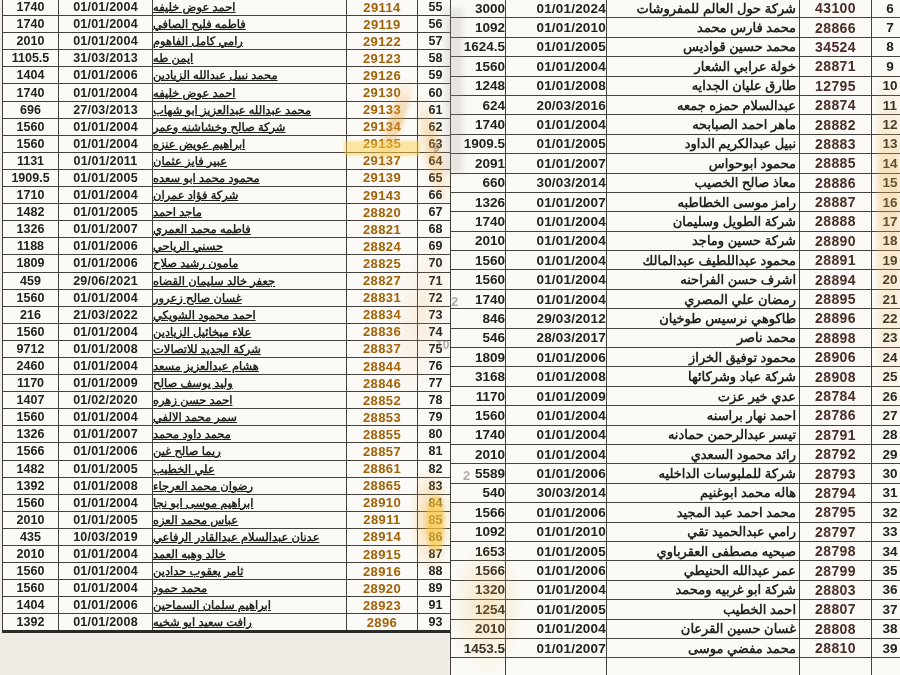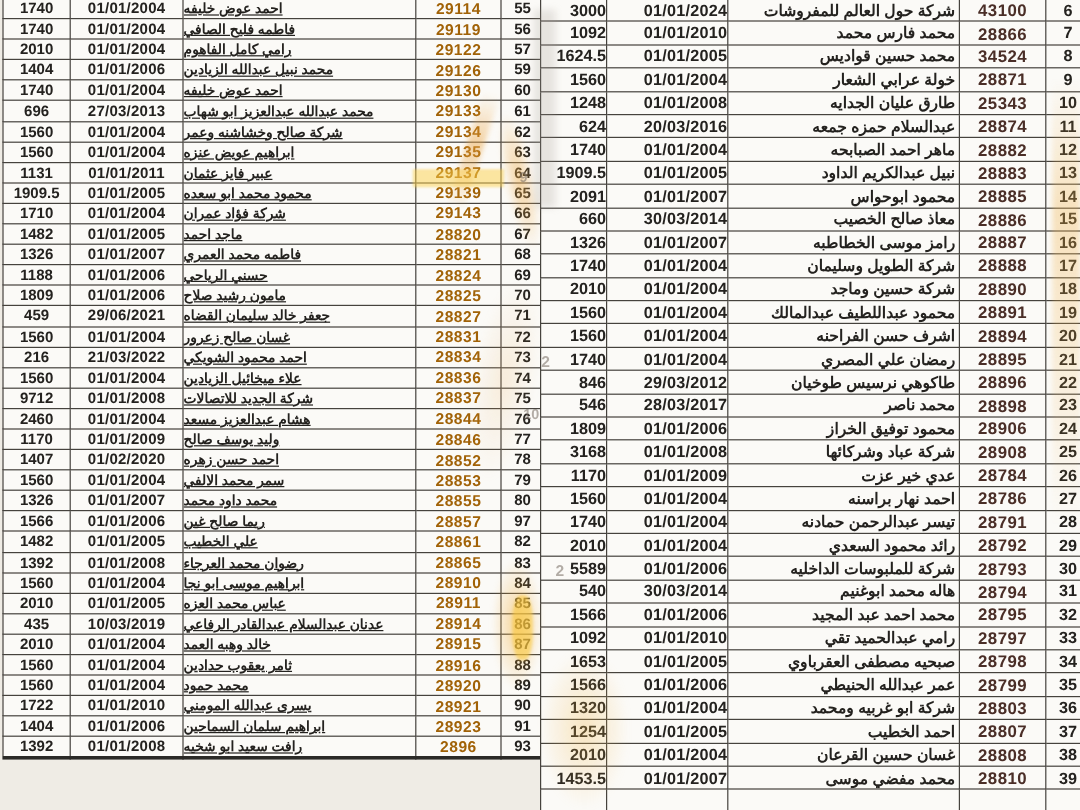--- a/index.html
+++ b/index.html
@@ -92,20 +92,27 @@
           <td class="col-num">56</td>
         </tr>
         <tr>
           <td class="col-amount">2010</td>
           <td class="col-date">01/01/2004</td>
           <td class="col-name">رامي كامل الفاهوم</td>
           <td class="col-id">29122</td>
           <td class="col-num">57</td>
         </tr>
         <tr>
+          <td class="col-amount">1105.5</td>
+          <td class="col-date">31/03/2013</td>
+          <td class="col-name">ايمن طه</td>
+          <td class="col-id">29123</td>
+          <td class="col-num">58</td>
+        </tr>
+        <tr>
           <td class="col-amount">1404</td>
           <td class="col-date">01/01/2006</td>
           <td class="col-name">محمد نبيل عبدالله الزيادين</td>
           <td class="col-id">29126</td>
           <td class="col-num">59</td>
         </tr>
         <tr>
           <td class="col-amount">1740</td>
           <td class="col-date">01/01/2004</td>
           <td class="col-name">احمد عوض خليفه</td>
@@ -250,21 +257,21 @@
           <td class="col-date">01/01/2007</td>
           <td class="col-name">محمد داود محمد</td>
           <td class="col-id">28855</td>
           <td class="col-num">80</td>
         </tr>
         <tr>
           <td class="col-amount">1566</td>
           <td class="col-date">01/01/2006</td>
           <td class="col-name">ريما صالح غين</td>
           <td class="col-id">28857</td>
-          <td class="col-num">97</td>
+          <td class="col-num">81</td>
         </tr>
         <tr>
           <td class="col-amount">1482</td>
           <td class="col-date">01/01/2005</td>
           <td class="col-name">علي الخطيب</td>
           <td class="col-id">28861</td>
           <td class="col-num">82</td>
         </tr>
         <tr>
           <td class="col-amount">1392</td>
@@ -309,27 +316,20 @@
           <td class="col-num">88</td>
         </tr>
         <tr>
           <td class="col-amount">1560</td>
           <td class="col-date">01/01/2004</td>
           <td class="col-name">محمد حمود</td>
           <td class="col-id">28920</td>
           <td class="col-num">89</td>
         </tr>
         <tr>
-          <td class="col-amount">1722</td>
-          <td class="col-date">01/01/2010</td>
-          <td class="col-name">يسرى عبدالله المومني</td>
-          <td class="col-id">28921</td>
-          <td class="col-num">90</td>
-        </tr>
-        <tr>
           <td class="col-amount">1404</td>
           <td class="col-date">01/01/2006</td>
           <td class="col-name">ابراهيم سلمان السماحين</td>
           <td class="col-id">28923</td>
           <td class="col-num">91</td>
         </tr>
         <tr>
           <td class="col-amount">1392</td>
           <td class="col-date">01/01/2008</td>
           <td class="col-name">رافت سعيد ابو شخيه</td>
@@ -366,21 +366,21 @@
           <td class="col-amount">1560</td>
           <td class="col-date">01/01/2004</td>
           <td class="col-name">خولة عرابي الشعار</td>
           <td class="col-id">28871</td>
           <td class="col-num">9</td>
         </tr>
         <tr>
           <td class="col-amount">1248</td>
           <td class="col-date">01/01/2008</td>
           <td class="col-name">طارق عليان الجدايه</td>
-          <td class="col-id">25343</td>
+          <td class="col-id">12795</td>
           <td class="col-num">10</td>
         </tr>
         <tr>
           <td class="col-amount">624</td>
           <td class="col-date">20/03/2016</td>
           <td class="col-name">عبدالسلام حمزه جمعه</td>
           <td class="col-id">28874</td>
           <td class="col-num">11</td>
         </tr>
         <tr>

